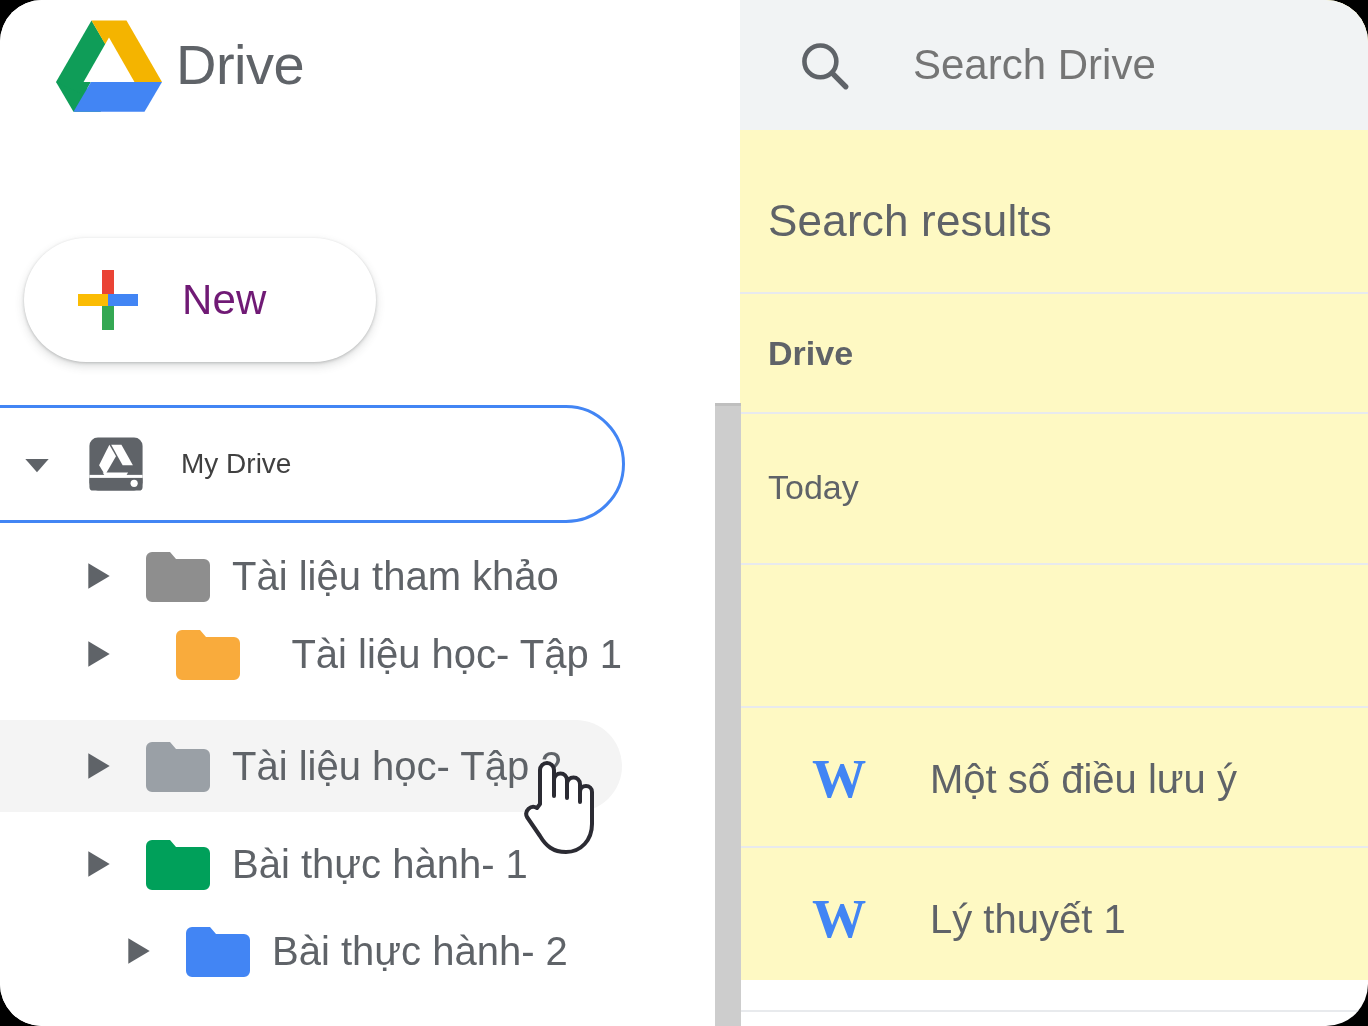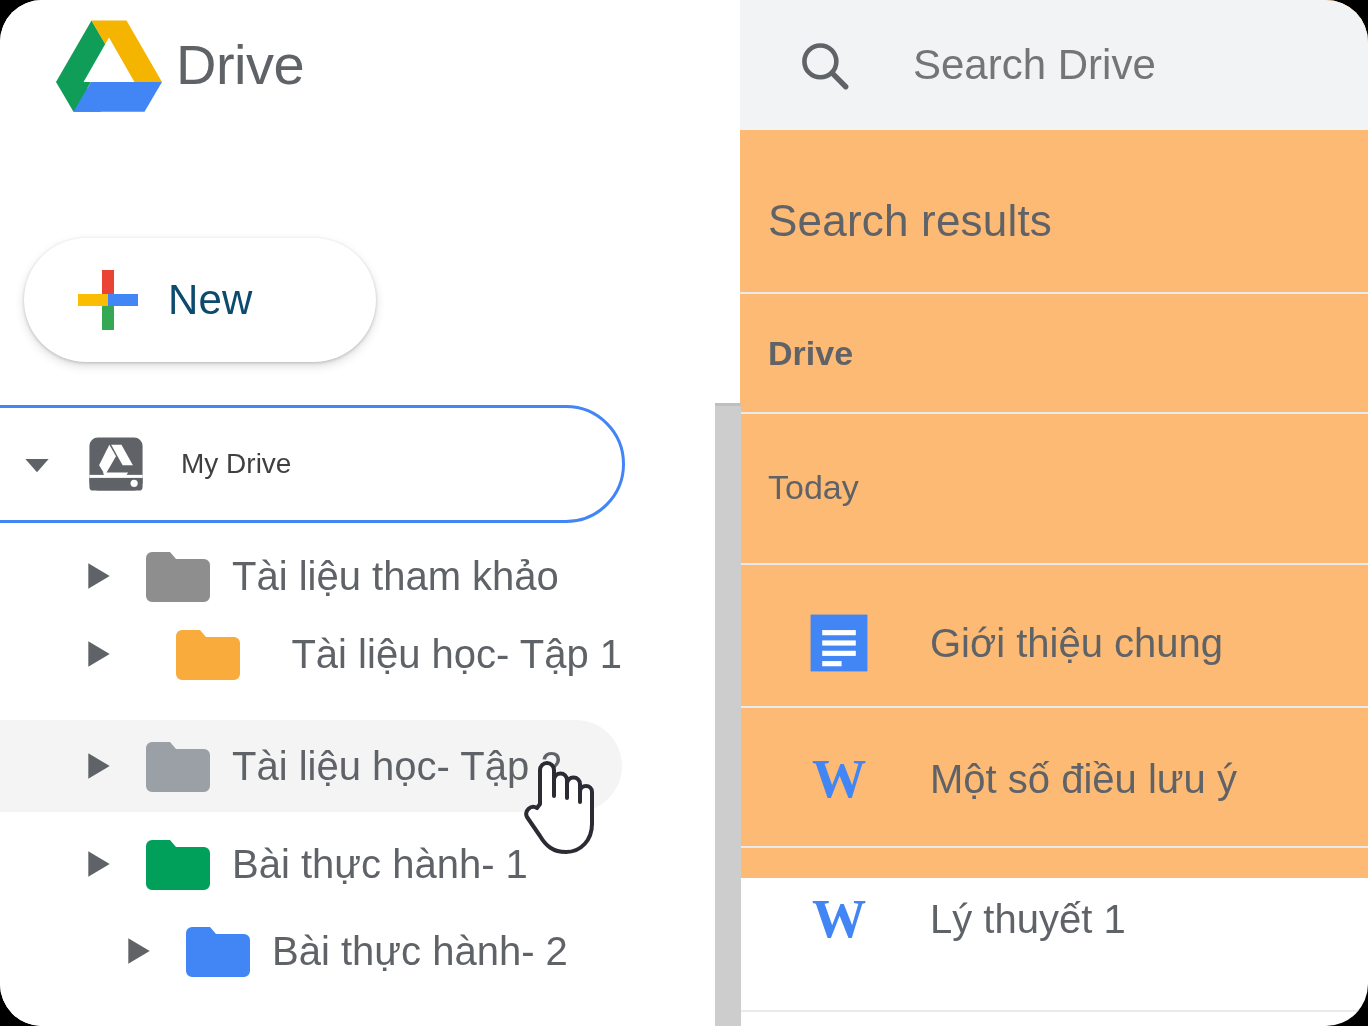--- a/index.html
+++ b/index.html
@@ -52,22 +52,22 @@
     background: #ffffff;
     border-radius: 62px;
     box-shadow: 0 1px 3px rgba(60,64,67,.26), 0 4px 10px rgba(60,64,67,.18);
     display: flex;
     align-items: center;
     cursor: pointer;
   }
   #plus-icon { width: 72px; height: 72px; margin-left: 48px; flex:none; }
   #new-label {
     font-size: 42px;
-    color: #0c4a6e;
-    margin-left: 24px;
+    color: #701a75;
+    margin-left: 38px;
     letter-spacing: .2px;
   }
 
   
   #mydrive-row {
     position: absolute;
     left: -10px; top: 405px;
     width: 635px; height: 118px;
     border: 3px solid #4285f4;
     border-radius: 0 62px 62px 0;
@@ -102,22 +102,22 @@
     font-size: 40px;
     color: #5f6368;
     margin-left: 22px;
     white-space: nowrap;
   }
 
   
   #right-panel {
     position: absolute;
     left: 740px; top: 0;
-    width: 628px; height: 878px;
-    background: #fdba74;
+    width: 628px; height: 980px;
+    background: #fef9c3;
   }
 
   #search-bar {
     position: absolute;
     left: 0; top: 0;
     width: 628px; height: 130px;
     background: #f1f3f4;
     border-top-right-radius: 42px;
     display: flex;
     align-items: center;
@@ -305,30 +305,20 @@
     <div class="hr" style="top:292px;"></div>
 
     <div id="col-name">Drive</div>
 
     <div class="hr" style="top:412px;"></div>
 
     <div id="group-today">Today</div>
 
     <div class="hr" style="top:563px;"></div>
 
-    <div class="file-row" style="top:576px;">
-      <svg class="file-icon" viewBox="0 0 48 48">
-        <rect x="2" y="2" width="44" height="44" fill="#4285F4"></rect>
-        <rect x="11" y="14" width="26" height="4" fill="#ffffff"></rect>
-        <rect x="11" y="22" width="26" height="4" fill="#ffffff"></rect>
-        <rect x="11" y="30" width="26" height="4" fill="#ffffff"></rect>
-        <rect x="11" y="38" width="15" height="4" fill="#ffffff"></rect>
-      </svg>
-      <span class="file-label">Giới thiệu chung</span>
-    </div>
 
     <div class="hr" style="top:706px;"></div>
 
     <div class="file-row" style="top:712px;">
       <svg class="file-icon" viewBox="0 0 48 48">
         <text x="24" y="38" font-family="Liberation Serif, serif" font-size="42" font-weight="bold" fill="#4285F4" text-anchor="middle">W</text>
       </svg>
       <span class="file-label">Một số điều lưu ý</span>
     </div>
 

